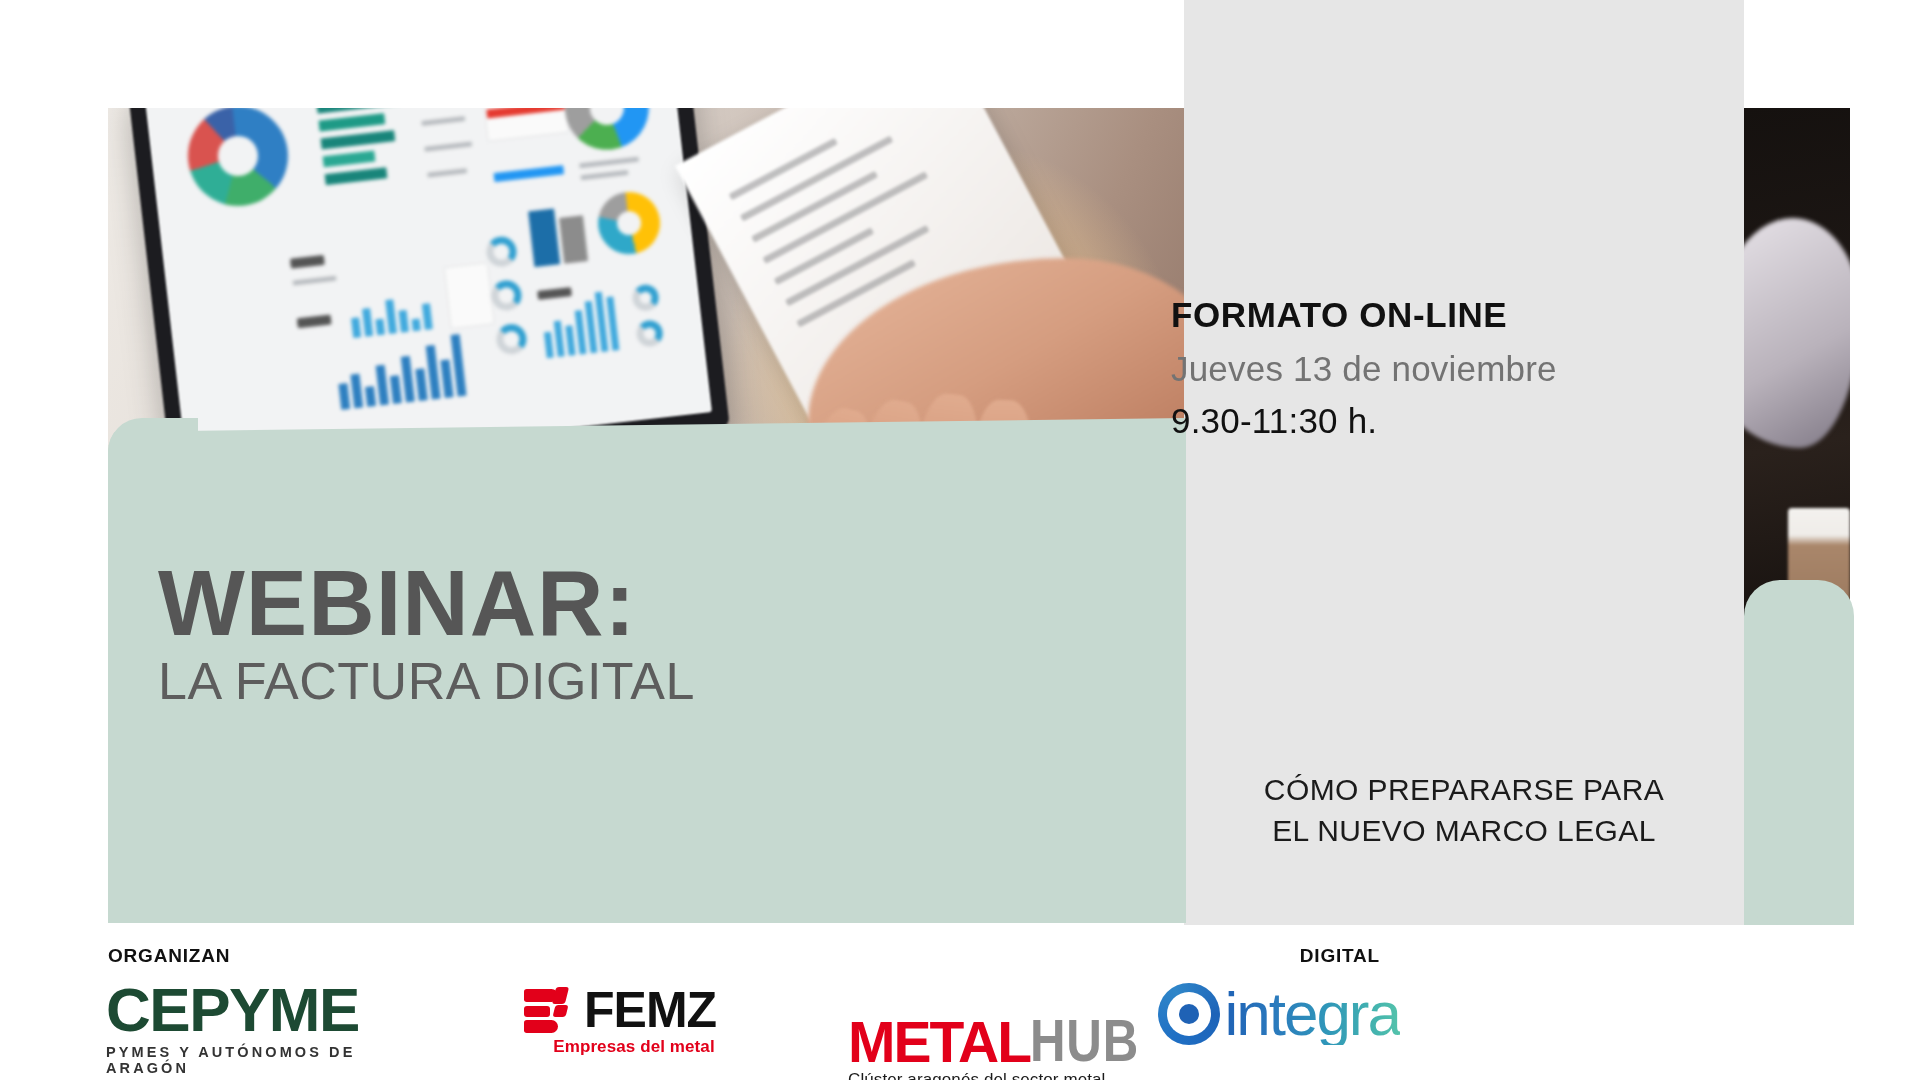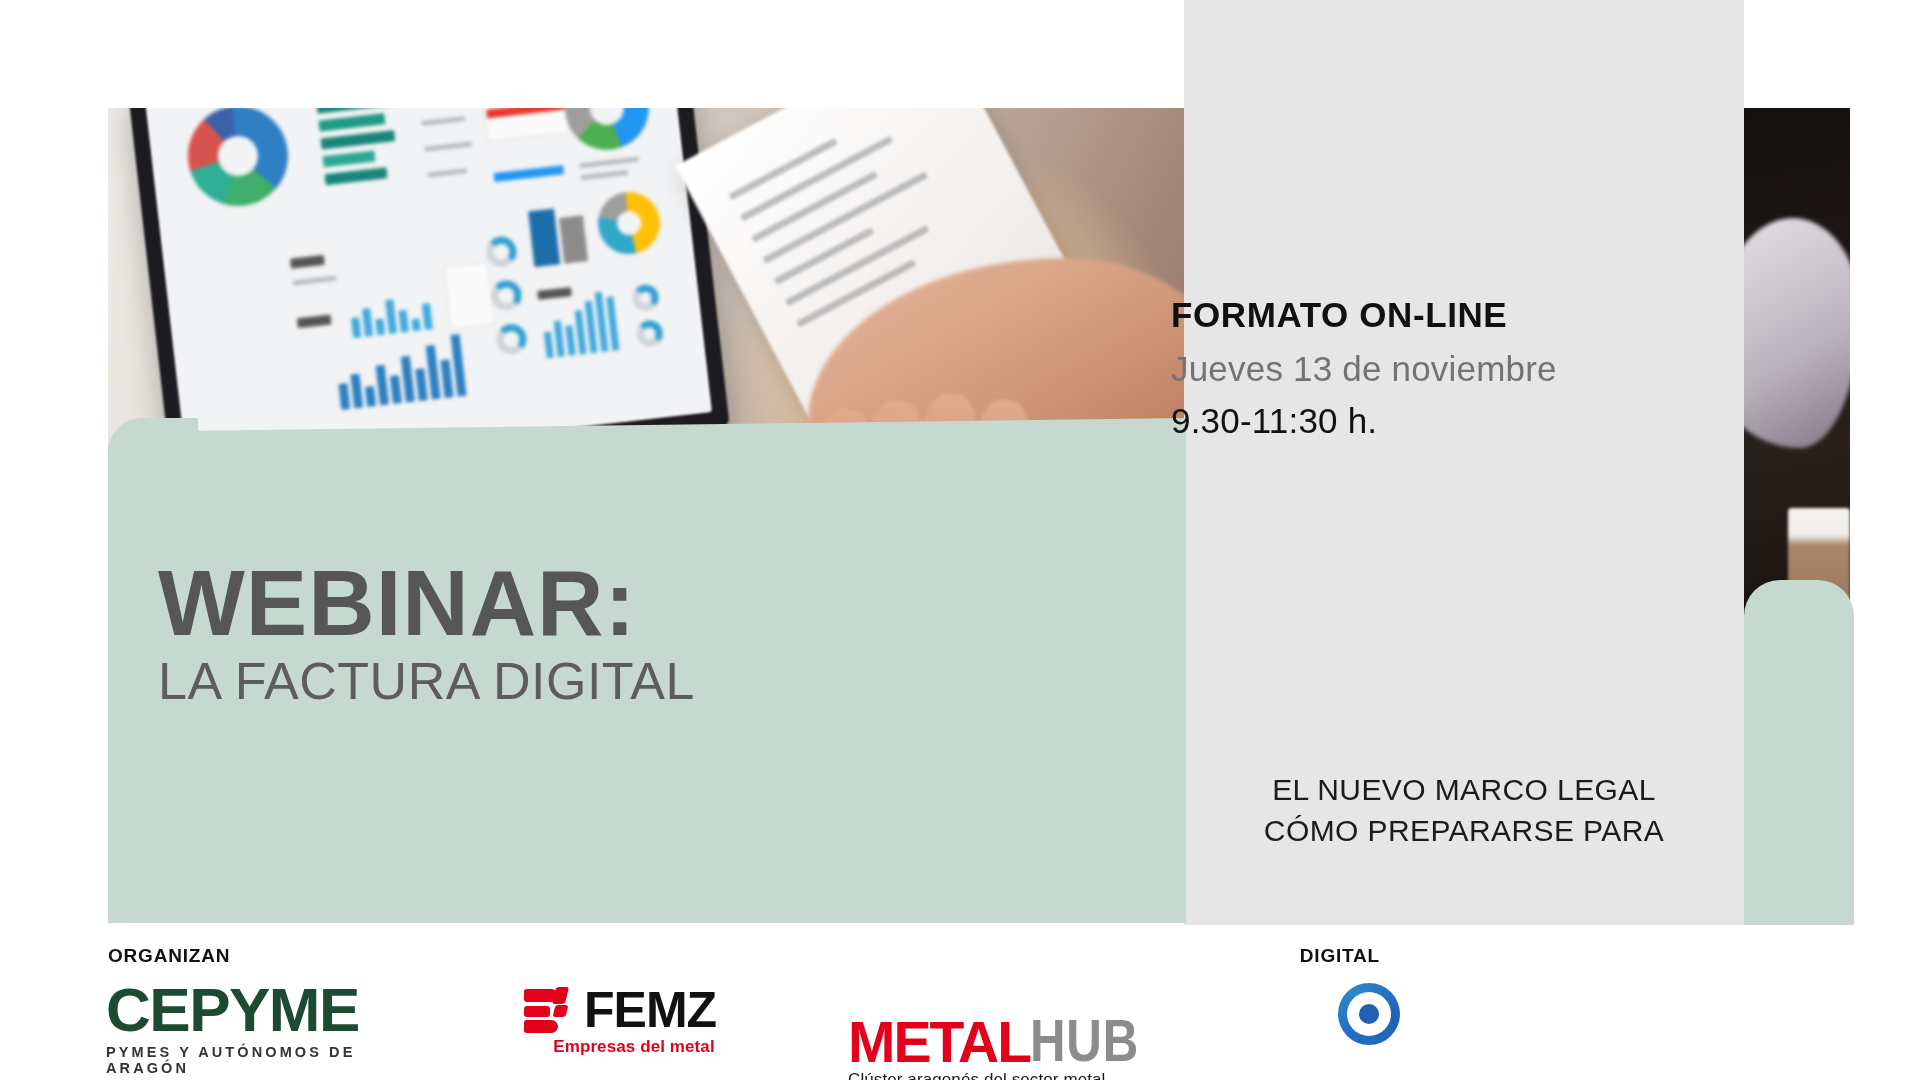--- a/index.html
+++ b/index.html
@@ -277,22 +277,22 @@
     <div class="t-line3">LA FACTURA DIGITAL</div>
   </div>
 
   <div class="right-top">
     <div class="r-format">FORMATO ON-LINE</div>
     <div class="r-date">Jueves 13 de noviembre</div>
     <div class="r-time">9.30-11:30 h.</div>
   </div>
 
   <div class="right-bottom">
+    <div class="r-sub">CÓMO PREPARARSE PARA</div>
     <div class="r-sub">EL NUEVO MARCO LEGAL</div>
-    <div class="r-sub">CÓMO PREPARARSE PARA</div>
   </div>
 
   <div class="footer">
     <div class="lbl-organizan">ORGANIZAN</div>
     <div class="lbl-colabora">DIGITAL</div>
 
     <div class="logo-cepyme">
       <div class="cep-word">CEPYME</div>
       <div class="cep-sub">PYMES Y AUTÓNOMOS DE ARAGÓN</div>
     </div>
@@ -314,16 +314,17 @@
     <div class="logo-metalhub">
       <div class="mh-row">
         <div class="mh-metal">METAL</div>
         <div class="mh-hub">HUB</div>
       </div>
       <div class="mh-sub">Clúster aragonés del sector metal</div>
     </div>
 
     <div class="logo-integra">
       <div class="int-mark"></div>
+      <div class="int-word">integra</div>
     </div>
   </div>
 
 </div>
 
 </body></html>

